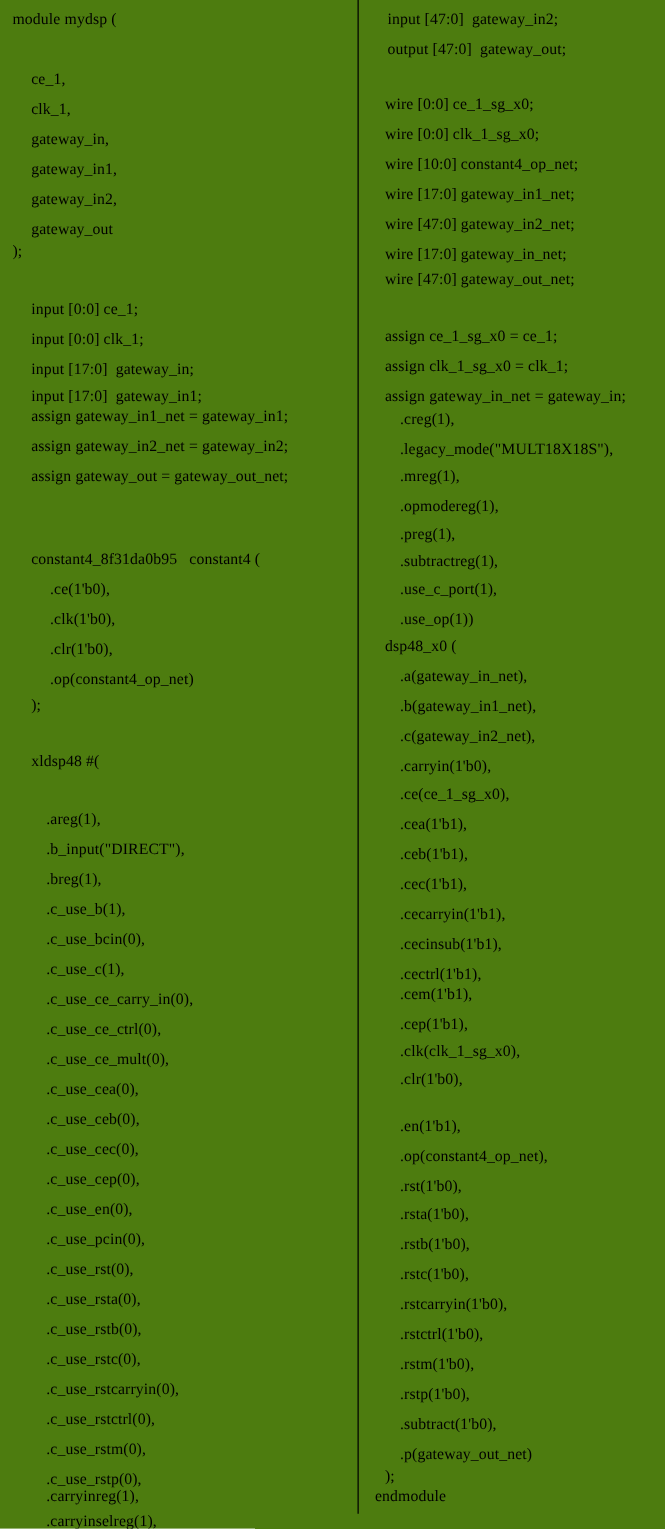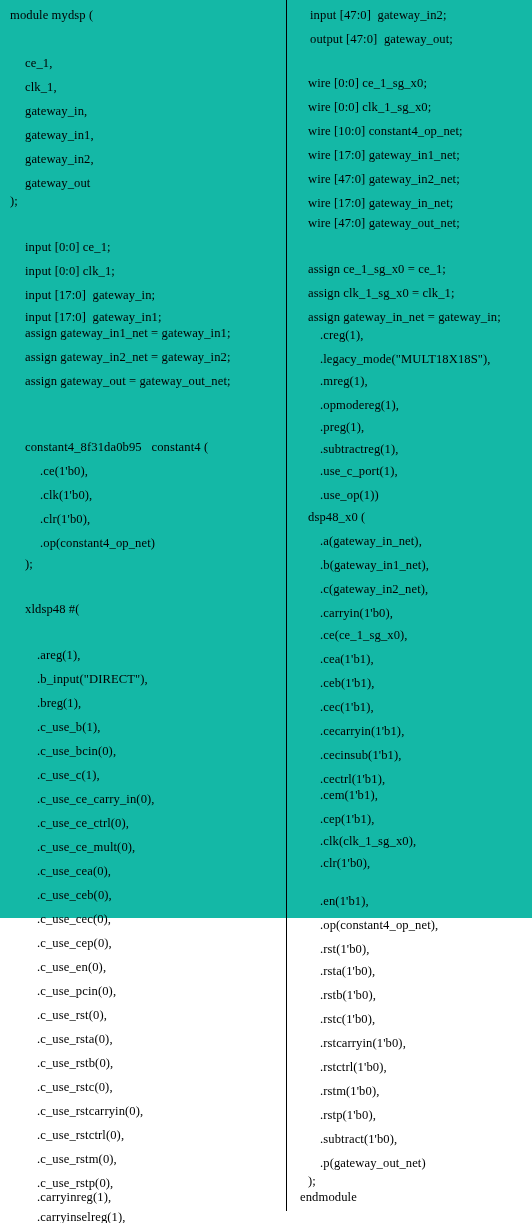--- a/index.html
+++ b/index.html
@@ -12,22 +12,22 @@
     height: 1223px;
     position: relative;
     overflow: hidden;
     font-family: "Liberation Serif", "DejaVu Serif", serif;
     color: #000000;
   }
 
   #page {
     position: relative;
     width: 532px;
-    height: 918px;
-    background: #14b8a6;
+    height: 1223px;
+    background: #4d7c0f;
   }
 
   .divider {
     position: absolute;
     left: 286px;
     top: 0px;
     width: 1px;
     height: 1211px;
     background: #000000;
   }

